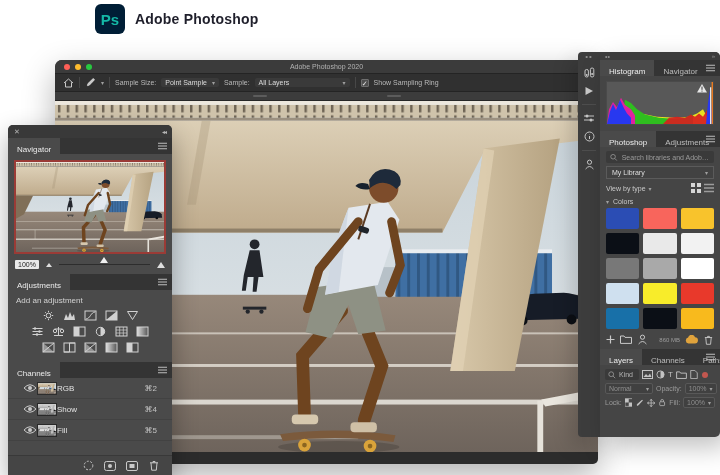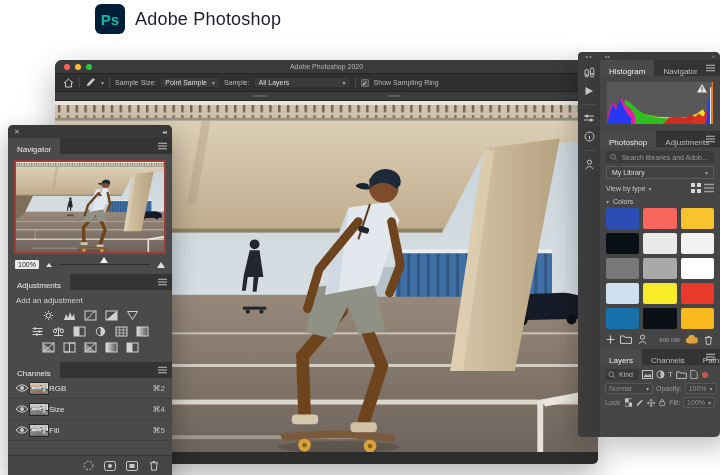--- a/index.html
+++ b/index.html
@@ -4,21 +4,21 @@
 <style>
   *{box-sizing:border-box;margin:0;padding:0}
   html,body{width:720px;height:475px;overflow:hidden}
   body{background:#fff;font-family:"Liberation Sans",sans-serif;position:relative}
   .stage{position:relative;width:720px;height:475px}
 
   
   .brand{position:absolute;left:95px;top:4px;display:flex;align-items:center;gap:10px;z-index:5}
   .ps-badge{width:30px;height:30px;background:#001E36;border-radius:6px;display:flex;align-items:center;justify-content:center}
   .ps-badge span{color:#14b8a6;font-weight:bold;font-size:15px}
-  .brand-title{font-size:18px;font-weight:normal;color:#1f1f2b;letter-spacing:.2px}
+  .brand-title{font-size:14px;font-weight:bold;color:#1f1f2b;letter-spacing:.2px}
 
   
   .app-window{position:absolute;left:55px;top:60px;width:543px;height:404px;background:#2c2c2c;border-radius:7px 7px 5px 5px;box-shadow:0 12px 32px rgba(0,0,0,.3);z-index:1}
   .titlebar{height:13px;background:#3b3b3b;border-radius:7px 7px 0 0;display:flex;align-items:center;position:relative}
   .dot{width:6px;height:6px;border-radius:50%;margin-left:5px}
   .dot.red{background:#ff5f57;margin-left:9px}.dot.yellow{background:#febc2e}.dot.green{background:#28c840}
   .win-title{position:absolute;left:0;right:0;text-align:center;font-size:7px;color:#b3b3b3}
   .optionsbar{height:19px;background:#303030;border-top:1px solid #242424;border-bottom:1px solid #242424;display:flex;align-items:center;gap:5px;padding:0 8px;font-size:7px;color:#b9b9b9;white-space:nowrap}
   .vsep{width:1px;height:11px;background:#474747}
   .opt-box{background:#3a3a3a;border-radius:2px;color:#dcdcdc;display:flex;align-items:center;gap:5px;padding:1px 4px}
@@ -45,21 +45,21 @@
   .zoom-field{background:#e9e9e9;color:#1e1e1e;font-size:7px;padding:1px 3px;border-radius:1px}
   .track{flex:1;height:1px;background:#2d2d2d;position:relative}
   .tri{width:0;height:0;border-left:4px solid transparent;border-right:4px solid transparent;border-bottom:6px solid #dedede}
   .tri.sm{border-left-width:3px;border-right-width:3px;border-bottom-width:4px}
   .tri.thumb{position:absolute;left:50%;top:-7px;transform:translateX(-50%);border-bottom-color:#f0f0f0}
   .adj-hint{padding:6px 8px 3px;font-size:8px;color:#d2d2d2}
   .adj-grid{display:flex;flex-direction:column;gap:5px;align-items:center;padding:2px 0 9px}
   .adj-row{display:flex;gap:8px}
   .adj-row svg{display:block}
   .ch-list{flex:1;display:flex;flex-direction:column}
-  .ch-row{display:flex;align-items:center;height:21px;padding:0 7px;border-bottom:1px solid #424242}
+  .ch-row{display:flex;align-items:center;height:21px;padding:0 15px;border-bottom:1px solid #424242}
   .ch-thumb{width:20px;height:13px;border:1px solid #2d2d2d;overflow:hidden;flex-shrink:0}
   .ch-thumb svg{width:100%;height:100%;display:block}
   .gray{filter:grayscale(1) contrast(1.05)}
   .ch-name{flex:1;color:#e2e2e2}
   .ch-key{color:#c2c2c2}
   .ch-footer{margin-top:auto;height:20px;background:#454545;border-top:1px solid #393939;display:flex;align-items:center;justify-content:flex-end;gap:10px;padding:0 12px;flex-shrink:0}
 
   
   .dock-strip{position:absolute;left:578px;top:52px;width:22px;height:385px;background:#3d3d3d;border-radius:4px 0 0 4px;z-index:2;box-shadow:-6px 8px 20px rgba(0,0,0,.18);display:flex;flex-direction:column;align-items:center;padding-top:2px;gap:8px}
   .handle{color:#909090;font-size:8px;line-height:5px;letter-spacing:1px}
@@ -525,21 +525,21 @@
       </div>
       <div class="ch-row">
         <svg width="14" height="10">
             <use href="#i-eye"></use>
           </svg>
         <span class="ch-thumb gray">
             <svg viewBox="0 0 555 355" preserveAspectRatio="xMidYMid slice">
               <use href="#scene" width="555" height="355"></use>
             </svg>
           </span>
-        <span class="ch-name">Size</span>
+        <span class="ch-name">Show</span>
         <span class="ch-key">⌘4</span>
       </div>
       <div class="ch-row">
         <svg width="14" height="10">
             <use href="#i-eye"></use>
           </svg>
         <span class="ch-thumb gray">
             <svg viewBox="0 0 555 355" preserveAspectRatio="xMidYMid slice">
               <use href="#scene" width="555" height="355"></use>
             </svg>

